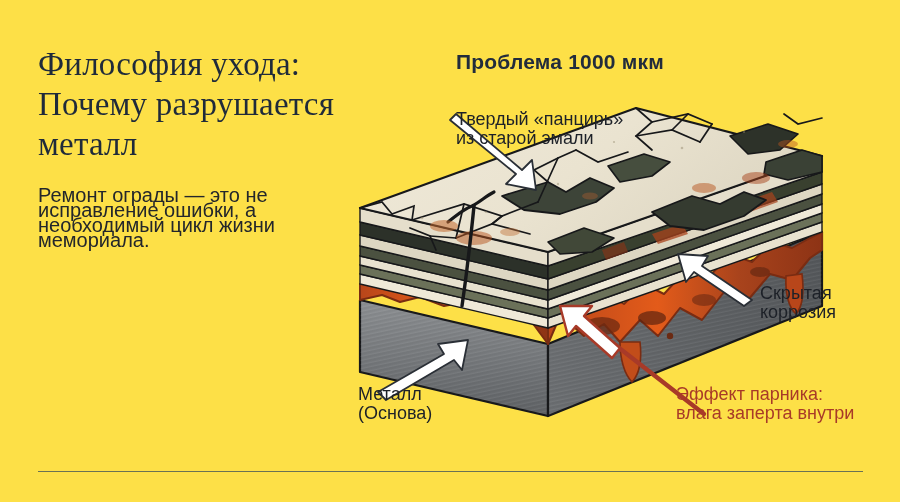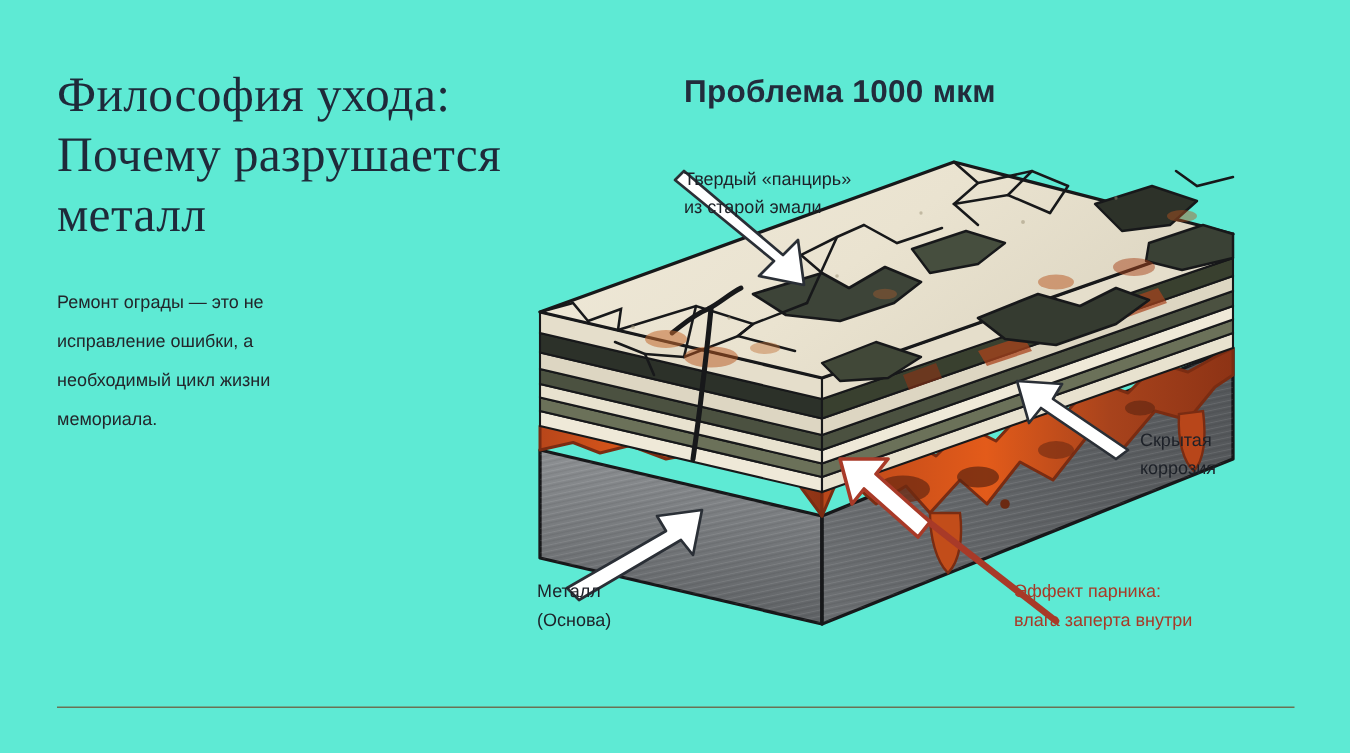--- a/index.html
+++ b/index.html
@@ -11,21 +11,21 @@
     height: 502px;
     background: #f4f4ee;
     font-family: "Liberation Sans", sans-serif;
     overflow: hidden;
     position: relative;
   }
   #slide {
     position: relative;
     width: 900px;
     height: 502px;
-    background: #5eead4;
+    background: #fde047;
     overflow: hidden;
   }
   
   #left-col {
     position: absolute;
     left: 38px;
     top: 44px;
     width: 370px;
   }
   #page-title {
@@ -33,42 +33,42 @@
     font-size: 33px;
     line-height: 40px;
     color: #1f2a3a;
     font-weight: 400;
     letter-spacing: 0.2px;
     margin: 0;
     white-space: pre-line;
   }
   #body-copy {
     margin-top: 24px;
-    font-size: 12px;
-    line-height: 26px;
+    font-size: 20px;
+    line-height: 15px;
     color: #23262b;
   }
   #body-copy p {
     margin: 0;
     white-space: pre-line;
   }
   
   #section-heading {
     position: absolute;
     left: 456px;
     top: 50px;
     font-size: 21px;
     font-weight: bold;
     color: #222c3c;
     letter-spacing: 0.2px;
   }
   
   .callout {
     position: absolute;
-    font-size: 12px;
+    font-size: 18px;
     line-height: 19px;
     color: #1d2128;
     white-space: pre-line;
   }
   #callout-enamel { left: 456px; top: 110px; }
   #callout-corrosion { left: 760px; top: 284px; }
   #callout-metal { left: 358px; top: 385px; }
   #callout-greenhouse {
     left: 676px;
     top: 385px;

